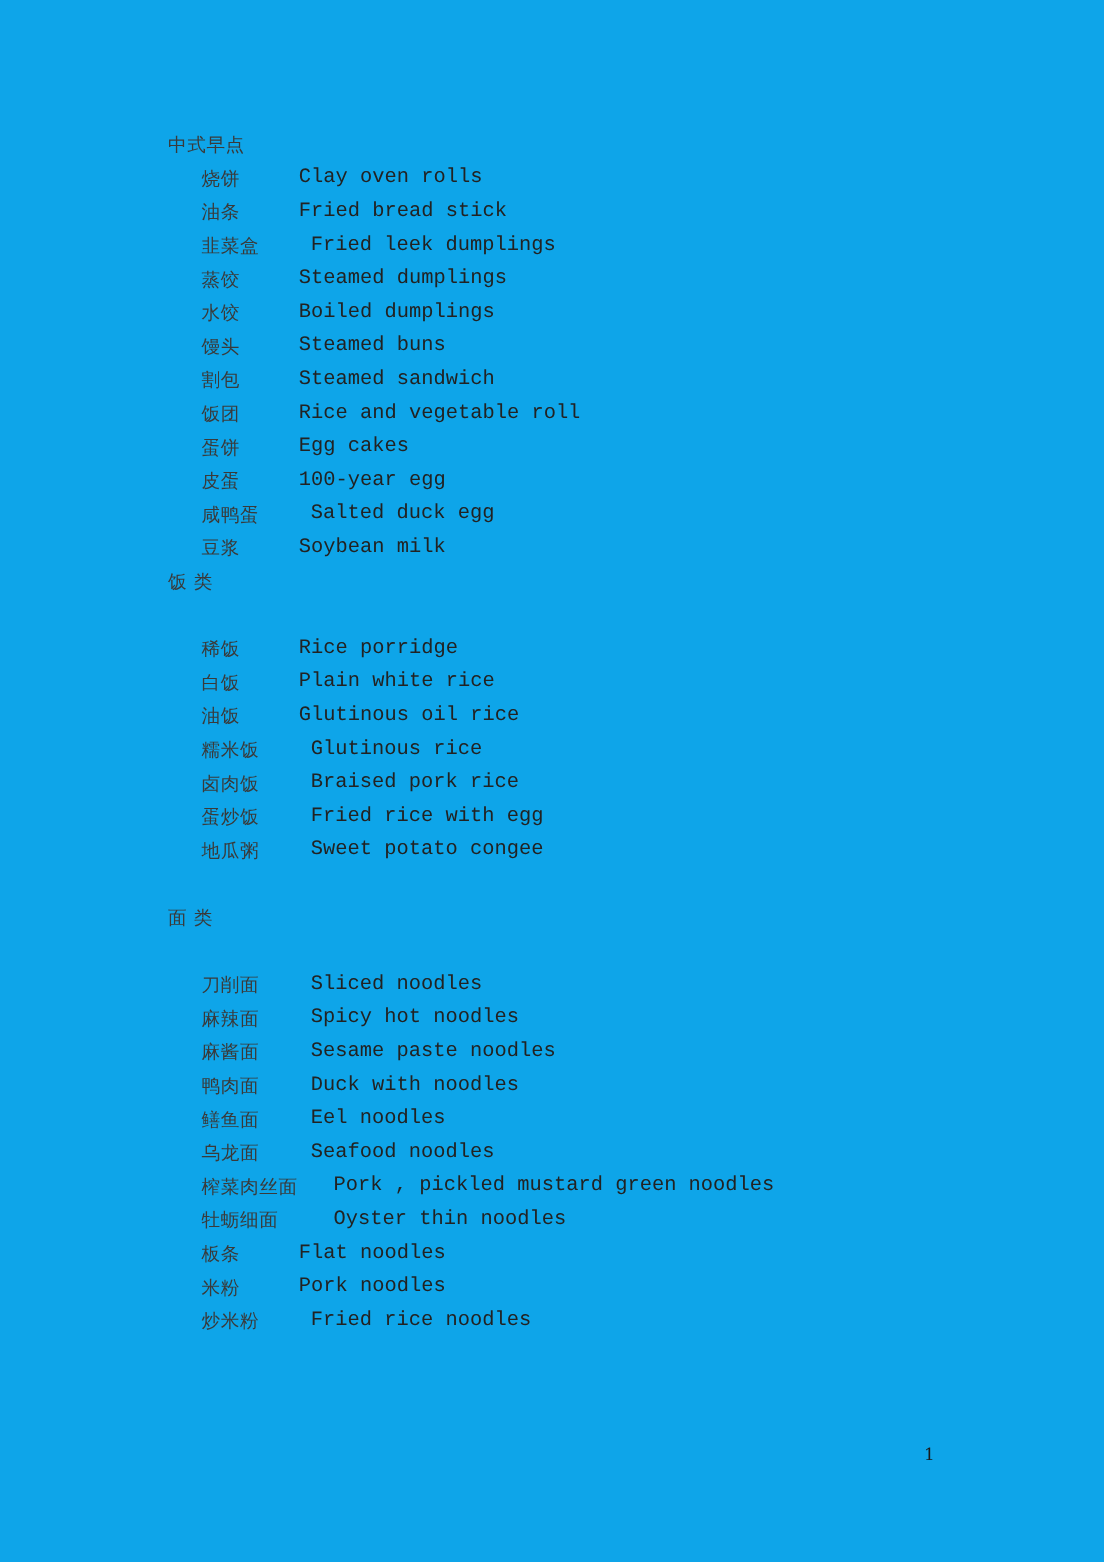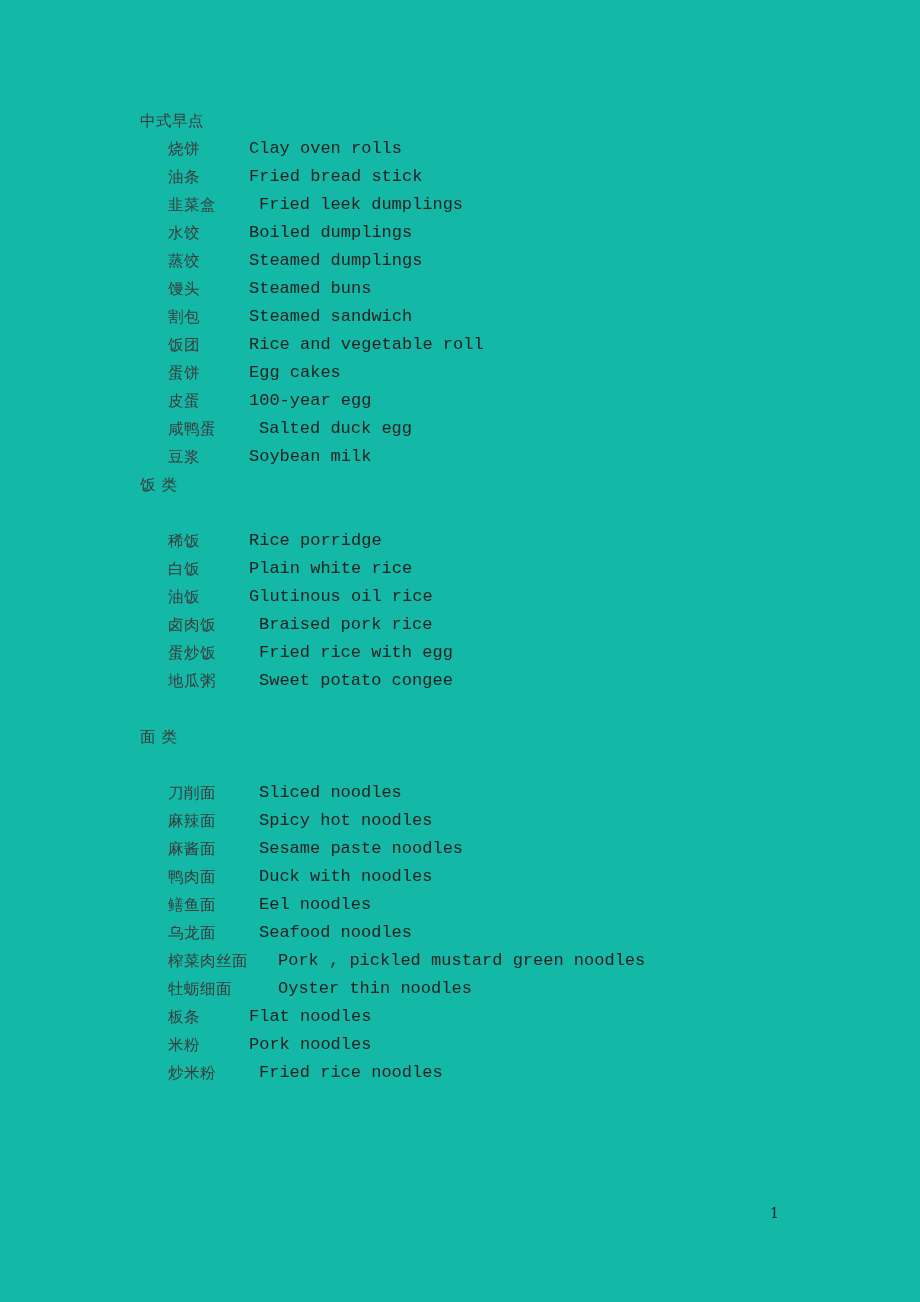--- a/index.html
+++ b/index.html
@@ -14,21 +14,21 @@
     overflow: hidden;
     font-family: "Liberation Sans", sans-serif;
   }
 
   .page {
     position: absolute;
     left: 0;
     top: 0;
     width: 920px;
     height: 1302px;
-    background: #14b8a6;
+    background: #0ea5e9;
   }
 
   .content {
     position: absolute;
     left: 140px;
     top: 107px;
     width: 700px;
   }
 
   .line {
@@ -92,34 +92,35 @@
 </head>
 <body>
 
 <div class="page">
 
   <div class="content">
       <div class="heading">中式早点</div>
       <div class="line tab-a"><span class="zh">烧饼</span><span class="en">Clay oven rolls</span></div>
       <div class="line tab-a"><span class="zh">油条</span><span class="en">Fried bread stick</span></div>
       <div class="line tab-b"><span class="zh">韭菜盒</span><span class="en">Fried leek dumplings</span></div>
+      <div class="line tab-a"><span class="zh">蒸饺</span><span class="en">Steamed dumplings</span></div>
       <div class="line tab-a"><span class="zh">水饺</span><span class="en">Boiled dumplings</span></div>
-      <div class="line tab-a"><span class="zh">蒸饺</span><span class="en">Steamed dumplings</span></div>
       <div class="line tab-a"><span class="zh">馒头</span><span class="en">Steamed buns</span></div>
       <div class="line tab-a"><span class="zh">割包</span><span class="en">Steamed sandwich</span></div>
       <div class="line tab-a"><span class="zh">饭团</span><span class="en">Rice and vegetable roll</span></div>
       <div class="line tab-a"><span class="zh">蛋饼</span><span class="en">Egg cakes</span></div>
       <div class="line tab-a"><span class="zh">皮蛋</span><span class="en">100-year egg</span></div>
       <div class="line tab-b"><span class="zh">咸鸭蛋</span><span class="en">Salted duck egg</span></div>
       <div class="line tab-a"><span class="zh">豆浆</span><span class="en">Soybean milk</span></div>
       <div class="heading">饭 类</div>
       <div class="blank"></div>
       <div class="line tab-a"><span class="zh">稀饭</span><span class="en">Rice porridge</span></div>
       <div class="line tab-a"><span class="zh">白饭</span><span class="en">Plain white rice</span></div>
       <div class="line tab-a"><span class="zh">油饭</span><span class="en">Glutinous oil rice</span></div>
+      <div class="line tab-b"><span class="zh">糯米饭</span><span class="en">Glutinous rice</span></div>
       <div class="line tab-b"><span class="zh">卤肉饭</span><span class="en">Braised pork rice</span></div>
       <div class="line tab-b"><span class="zh">蛋炒饭</span><span class="en">Fried rice with egg</span></div>
       <div class="line tab-b"><span class="zh">地瓜粥</span><span class="en">Sweet potato congee</span></div>
       <div class="blank"></div>
       <div class="heading">面 类</div>
       <div class="blank"></div>
       <div class="line tab-b"><span class="zh">刀削面</span><span class="en">Sliced noodles</span></div>
       <div class="line tab-b"><span class="zh">麻辣面</span><span class="en">Spicy hot noodles</span></div>
       <div class="line tab-b"><span class="zh">麻酱面</span><span class="en">Sesame paste noodles</span></div>
       <div class="line tab-b"><span class="zh">鸭肉面</span><span class="en">Duck with noodles</span></div>

